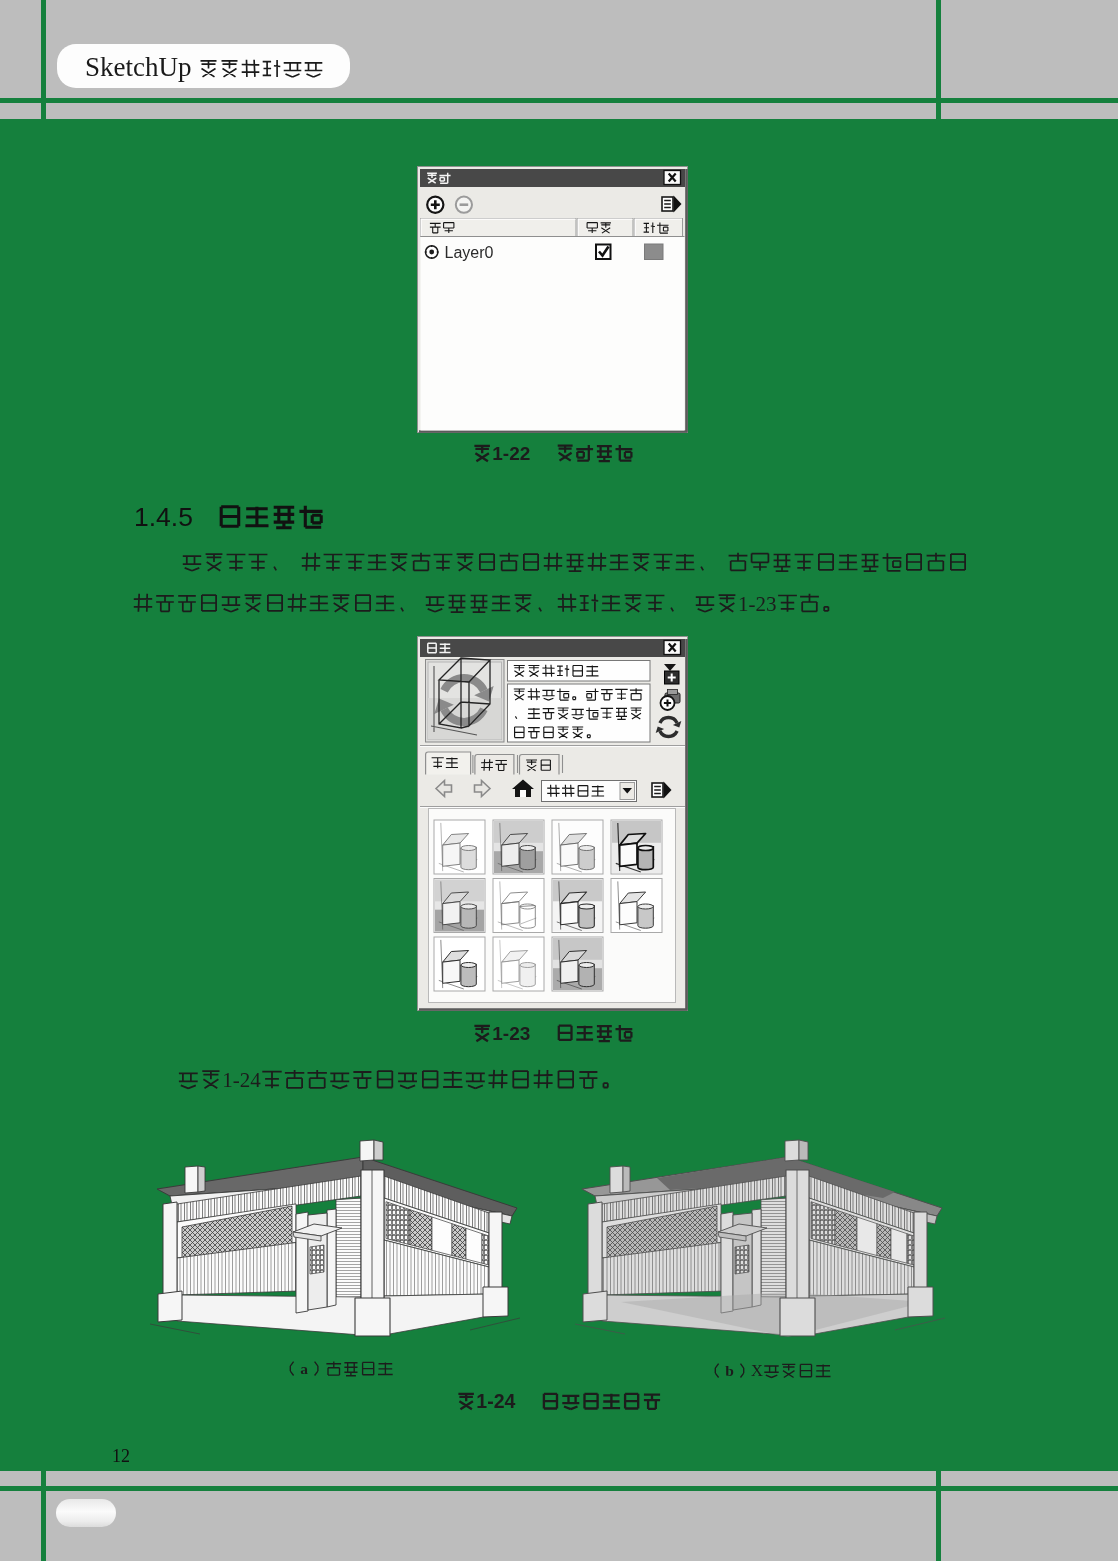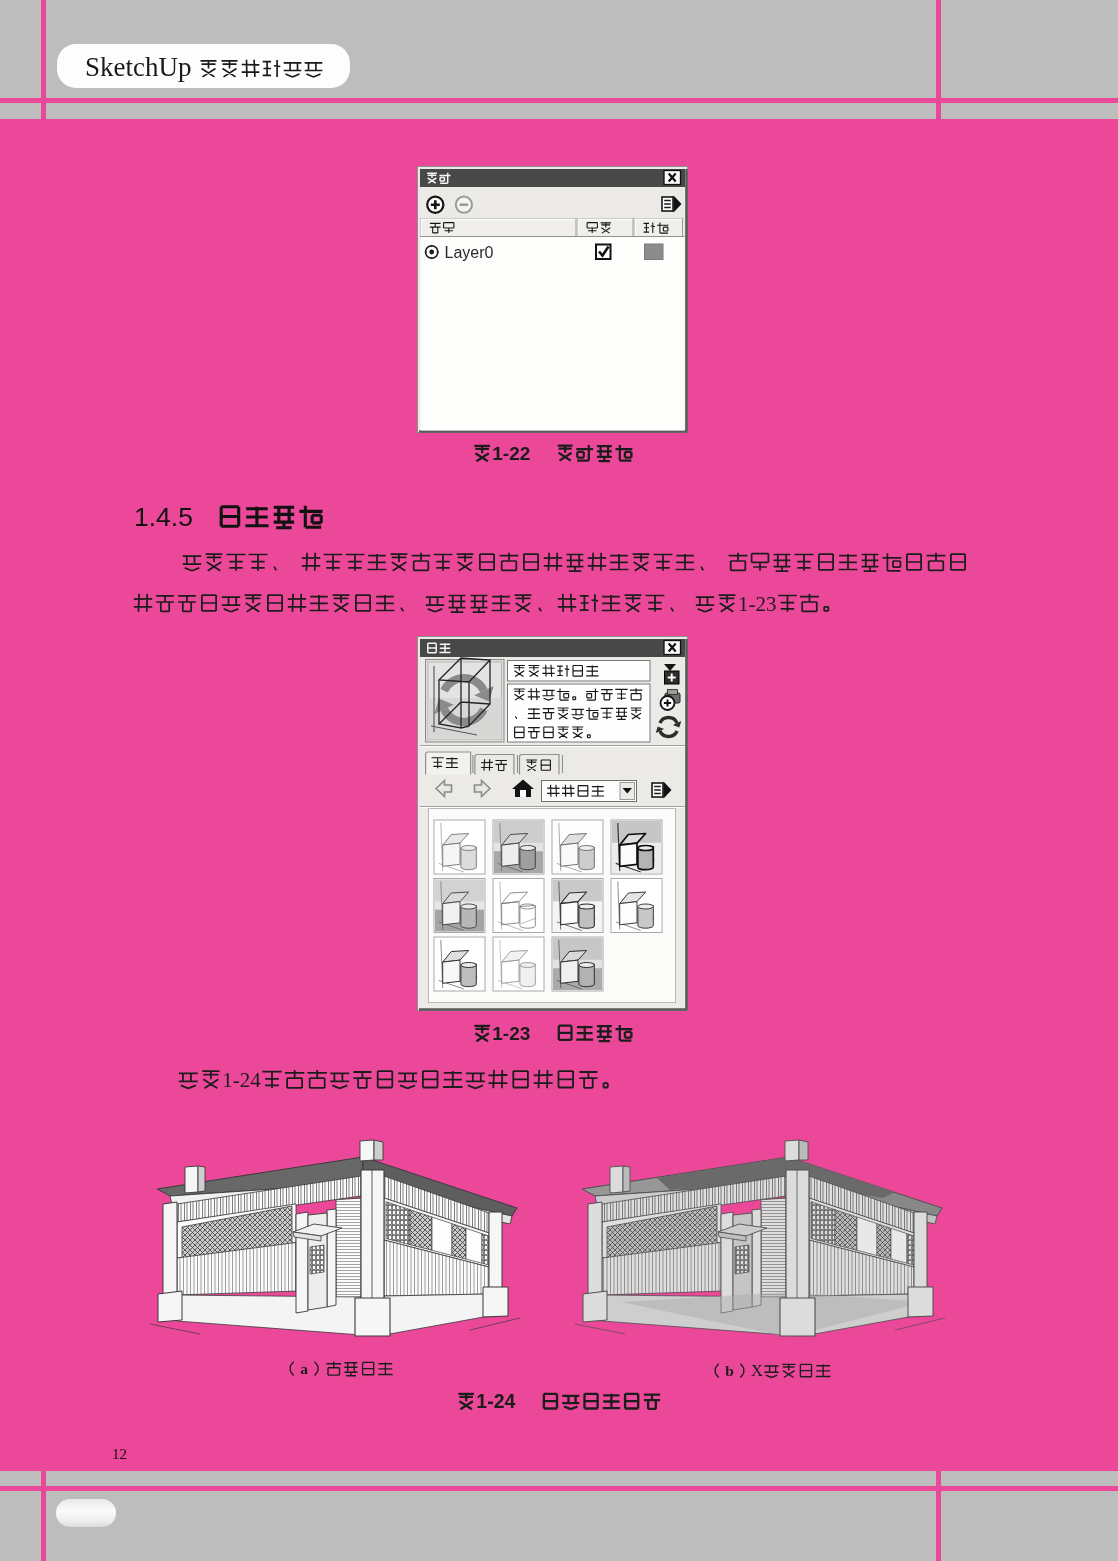--- a/index.html
+++ b/index.html
@@ -1,15 +1,15 @@
 <!DOCTYPE html>
 <html><head><meta charset="utf-8"><title>p12</title>
 <style>
 html,body{margin:0;padding:0;background:#ffffff;}
-#page{position:relative;width:1118px;height:1561px;background:#ec4899;overflow:hidden;
+#page{position:relative;width:1118px;height:1561px;background:#15803d;overflow:hidden;
 font-family:"Liberation Sans", sans-serif;}
 .abs{position:absolute;}
 .bar{position:absolute;background:#bdbdbd;}
 </style></head><body>
 <div id="page">
 
 <div class="bar" style="left:0;top:0;width:41px;height:98px"></div>
 
 <div class="bar" style="left:46px;top:0;width:890px;height:98px"></div>
 
@@ -449,21 +449,21 @@
       <text x="17.2" y="14.4" font-family="Liberation Serif" font-size="15.5px" font-weight="bold" fill="#1c1c1c">b</text>
       <text x="43.0" y="14.4" font-family="Liberation Serif" font-size="16.5px" fill="#1c1c1c">X</text>
       <path d="M10.6 1.7L7.3 6.1M7.3 6.1L7.3 11.1M7.3 11.1L10.6 15.5M32.5 1.7L35.7 6.1M35.7 6.1L35.7 11.1M35.7 11.1L32.5 15.5M70.7 4.0L56.3 4.0M70.7 10.2L56.3 10.2M67.6 4.0L67.6 10.2M61.6 4.0L61.6 10.2M69.3 13.2L63.5 15.5M57.8 13.2L63.5 15.5M87.3 2.4L74.2 2.4M80.7 2.4L80.7 8.6M86.5 5.0L75.0 5.0M86.5 8.6L75.8 15.5M75.0 8.6L85.6 15.5M92.4 2.4L103.5 2.4M92.4 2.4L92.4 14.8M103.5 2.4L103.5 14.8M92.4 14.8L103.5 14.8M92.4 8.6L103.5 8.6M108.3 3.7L122.0 3.7M108.3 8.9L122.0 8.9M107.8 14.5L122.5 14.5M115.1 2.4L115.1 14.5" stroke="#1c1c1c" stroke-width="1.36" fill="none"></path>
     </svg>
 
 <svg class="abs" style="left:456px;top:1391px" width="210" height="25" viewBox="0 0 210 25">
       <text x="20.3" y="17.1" font-family="Liberation Sans" font-size="19.5px" font-weight="bold" fill="#1c1c1c">1-24</text>
       <path d="M2.4 2.8L17.9 2.8M10.2 2.8L10.2 10.2M3.4 5.9L16.9 5.9M3.4 10.2L15.9 18.2M16.9 10.2L4.4 18.2M87.9 2.8L101.0 2.8M87.9 2.8L87.9 17.5M101.0 2.8L101.0 17.5M87.9 17.5L101.0 17.5M87.9 10.2L101.0 10.2M123.3 4.8L106.3 4.8M123.3 12.1L106.3 12.1M119.6 4.8L119.6 12.1M112.5 4.8L112.5 12.1M121.5 15.5L114.8 18.2M108.0 15.5L114.8 18.2M128.5 2.8L141.6 2.8M128.5 2.8L128.5 17.5M141.6 2.8L141.6 17.5M128.5 17.5L141.6 17.5M128.5 10.2L141.6 10.2M147.3 4.4L163.5 4.4M147.3 10.5L163.5 10.5M146.7 17.1L164.1 17.1M155.4 2.8L155.4 17.1M169.1 2.8L182.2 2.8M169.1 2.8L169.1 17.5M182.2 2.8L182.2 17.5M169.1 17.5L182.2 17.5M169.1 10.2L182.2 10.2M204.1 3.6L187.9 3.6M204.1 9.2L187.9 9.2M199.8 9.2L199.8 17.9M192.1 9.2L192.1 17.9M199.8 17.9L192.1 17.9M196.0 3.6L196.0 9.2" stroke="#1c1c1c" stroke-width="2.33" fill="none"></path>
     </svg>
 
-<div class="abs" style="left:112px;top:1446px;font-family:'Liberation Serif',serif;font-size:15px;color:#111">12</div>
+<div class="abs" style="left:112px;top:1446px;font-family:'Liberation Serif',serif;font-size:18px;color:#111">12</div>
 
 <div class="bar" style="left:0;top:1471px;width:41px;height:15px"></div>
 
 <div class="bar" style="left:46px;top:1471px;width:890px;height:15px"></div>
 
 <div class="bar" style="left:941px;top:1471px;width:177px;height:15px"></div>
 
 <div class="bar" style="left:0;top:1491px;width:41px;height:70px"></div>
 
 <div class="bar" style="left:46px;top:1491px;width:890px;height:70px"></div>

